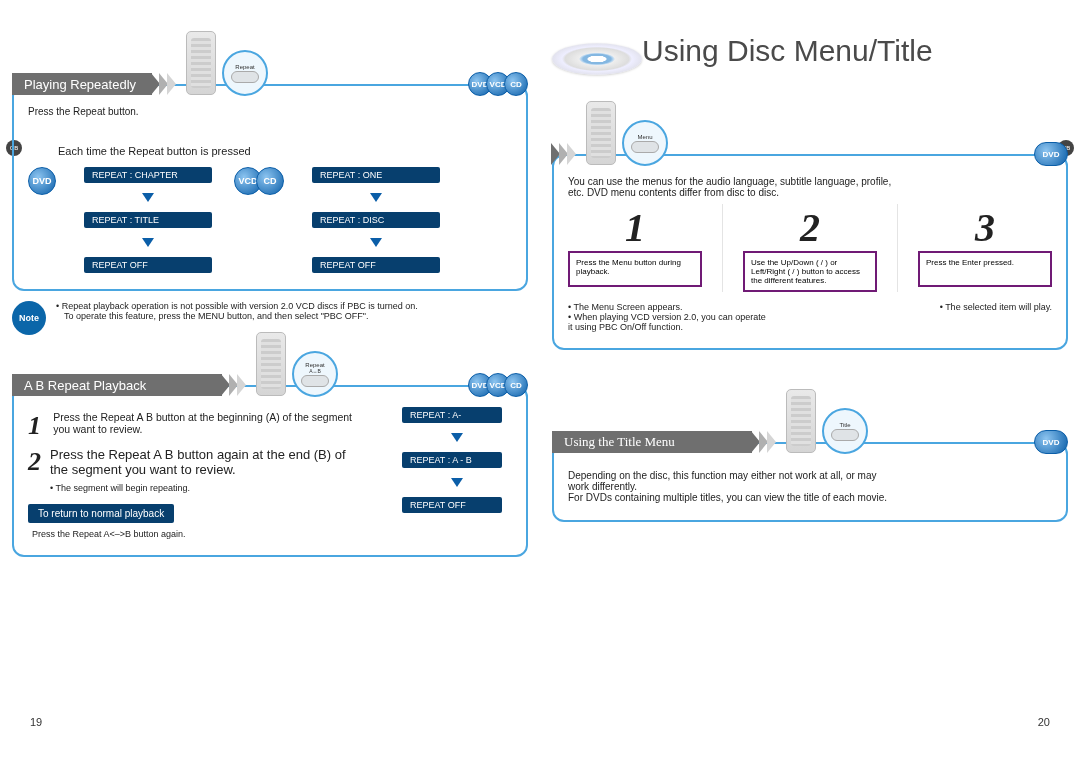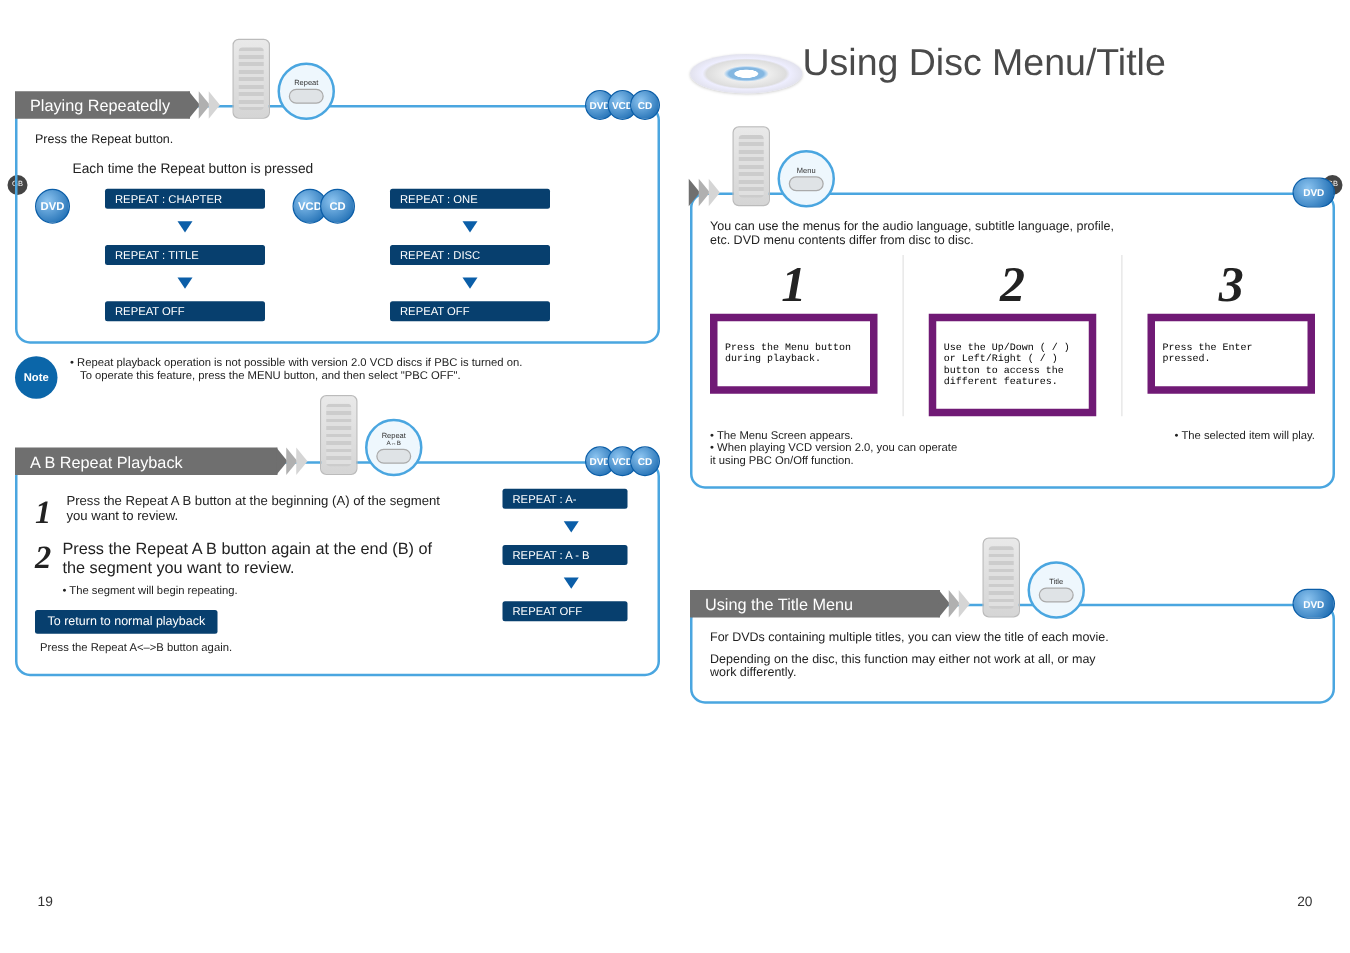--- a/index.html
+++ b/index.html
@@ -214,32 +214,31 @@
 
   
   .stepgrid{ display:flex; gap:20px; margin-top:6px;}
   .stepcell{ flex:1;}
   .stepcell .bignum{
     font-family:"Times New Roman",serif;
     font-style:italic; font-weight:bold; font-size:40px;
     text-align:center; color:#222;
   }
   .stepcell .stepbox{
-    border:6px solid #701a75;
+    border:2px solid #701a75;
     background:#fff;
     font-size:8px;
-    padding:17px 6px;
+    padding:5px 6px;
     min-height:36px;
-    font-family:Liberation Mono, monospace;
   }
   .sep{ width:1px; background:#e4e4e4; }
 
   
   .row{ display:flex; align-items:center; gap:10px;}
-  .mt6{ margin-top:6px;} .mt10{margin-top:10px;} .mt16{margin-top:12px;}
+  .mt6{ margin-top:6px;} .mt10{margin-top:10px;} .mt16{margin-top:28px;}
   .darklabel{
     background:#073f6e;color:#fff;font-size:10px;padding:4px 10px;display:inline-block;border-radius:2px;
   }
 </style>
 </head>
 <body>
 
 <div class="page left">
   <div class="gb-badge">GB</div>
 
@@ -406,36 +405,36 @@
         </div>
         <div style="max-width:160px;">
           <div class="small bullet">The selected item will play.</div>
         </div>
       </div>
     </div>
   </div>
 
   <div class="section" style="margin-top:80px;">
     <div class="ribbon">
-      <div class="ribbon-body" style="min-width:200px;">Using the Title Menu</div>
+      <div class="ribbon-body" style="min-width:200px;font-family:Liberation Serif, serif;">Using the Title Menu</div>
       <div class="ribbon-chevrons">
         <div class="chev"></div>
           <div class="chev light"></div>
           <div class="chev lighter"></div>
       </div>
       <div class="remote"></div>
       <div class="zoom-circle">
         <span>Title</span>
         <div class="btn-chip"></div>
       </div>
       <div class="pills">
         <div class="pill single">DVD</div>
       </div>
     </div>
 
     <div class="bluebox" style="min-height:80px;">
+      <div class="plain mt6" style="font-size:10px; max-width:320px;">Depending on the disc, this function may either not work at all, or may work differently.</div>
       <div class="plain" style="font-size:10px; max-width:320px;">For DVDs containing multiple titles, you can view the title of each movie.</div>
-      <div class="plain mt6" style="font-size:10px; max-width:320px;">Depending on the disc, this function may either not work at all, or may work differently.</div>
     </div>
   </div>
 
   <div class="page-no">20</div>
 </div>
 
 </body></html>

